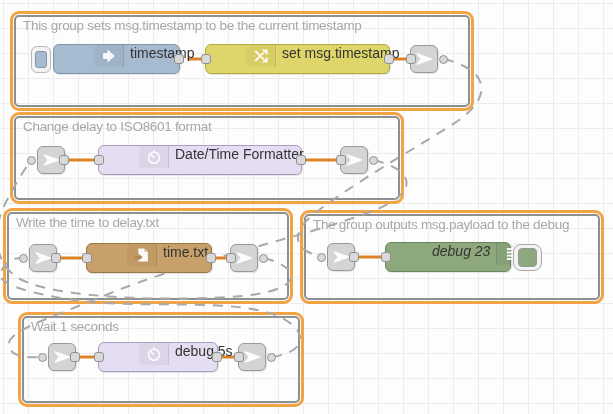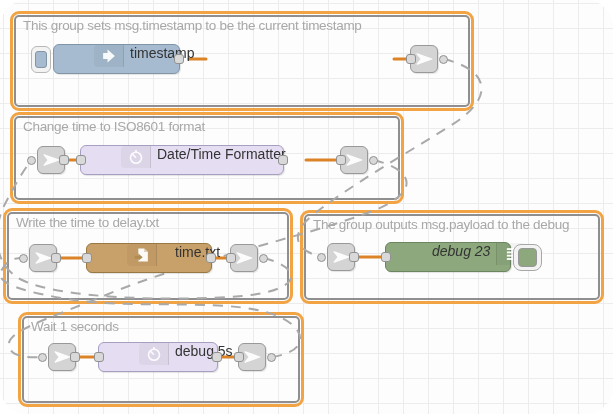--- a/index.html
+++ b/index.html
@@ -1,20 +1,20 @@
 <!DOCTYPE html>
 <html><head>
 <meta charset="utf-8">
 <style>
   html,body{margin:0;padding:0;background:#fff;font-family:"Liberation Sans","DejaVu Sans",sans-serif;}
   #canvas{
     position:relative;width:613px;height:414px;overflow:hidden;background-color:#fdfdfd;
     background-image:linear-gradient(#ececec 1px,transparent 1px),
                      linear-gradient(90deg,#ececec 1px,transparent 1px);
-    background-size:25px 25px;background-position:3px 3px;border-radius:27px;
+    background-size:25px 25px;background-position:3px 3px;
   }
   
   .group{position:absolute;border:3px solid #f2a444;border-radius:9px;z-index:1;}
   .group-inner{position:absolute;inset:1px;border:2px solid #8f8f8f;border-radius:5px;}
   .group-label{position:absolute;left:10px;top:4px;font-size:13.5px;letter-spacing:-0.3px;
                color:#a8a8a8;white-space:nowrap;}
   
   #wires{position:absolute;left:0;top:0;z-index:2;pointer-events:none;}
   
   .node{position:absolute;height:30px;box-sizing:border-box;border:1.5px solid;border-radius:6px;
@@ -22,21 +22,21 @@
   .icon-box{width:29px;flex:none;display:flex;align-items:center;justify-content:center;
             background:rgba(0,0,0,0.04);}
   .icon-box.left{border-right:1px solid rgba(0,0,0,0.10);border-radius:4px 0 0 4px;}
   .icon-box.right{border-left:1px solid rgba(0,0,0,0.10);border-radius:0 4px 4px 0;}
   .node-label{flex:1;display:flex;align-items:center;justify-content:center;font-size:14px;
               color:#333;white-space:nowrap;padding:0 6px;}
   .node-label.italic{font-style:italic;}
   .n-inject{background:#a6bbcf;border-color:#8295a7;}
   .n-change{background:#dfd66b;border-color:#b3aa3c;}
   .n-lavender{background:#e5def2;border-color:#a79fc2;}
-  .n-file{background:#c8a06a;border-color:#987943;gap:12px;}
+  .n-file{background:#c8a06a;border-color:#987943;}
   .n-debug{background:#8ca87c;border-color:#6b8560;}
   .link-node{position:absolute;width:28px;height:28px;box-sizing:border-box;background:#d4d4d4;
              border:1.5px solid #999;border-radius:6px;display:flex;align-items:center;
              justify-content:center;z-index:3;box-shadow:1px 1px 1px rgba(0,0,0,.10);}
   .port{position:absolute;width:10px;height:10px;background:#d9d9d9;border:1px solid #919191;
         border-radius:3px;box-sizing:border-box;top:calc(50% - 5px);z-index:4;}
   .port.in{left:-5px;} .port.out{right:-5px;}
   .link-circle{position:absolute;width:9px;height:9px;background:#d9d9d9;border:1px solid #919191;
         border-radius:50%;box-sizing:border-box;top:calc(50% - 4.5px);z-index:4;}
   .link-circle.left{left:-11px;} .link-circle.right{right:-11px;}
@@ -57,21 +57,21 @@
 
 <div id="canvas">
 
   <div class="group" style="left:10px;top:11px;width:458px;height:94px">
     <div class="group-inner"></div>
     <div class="group-label">This group sets msg.timestamp to be the current timestamp</div>
   </div>
 
   <div class="group" style="left:10px;top:112px;width:388px;height:86px">
     <div class="group-inner"></div>
-    <div class="group-label">Change time to ISO8601 format</div>
+    <div class="group-label">Change delay to ISO8601 format</div>
   </div>
 
   <div class="group" style="left:3px;top:208px;width:284px;height:90px">
     <div class="group-inner"></div>
     <div class="group-label">Write the time to delay.txt</div>
   </div>
 
   <div class="group" style="left:300px;top:210px;width:298px;height:88px">
     <div class="group-inner"></div>
     <div class="group-label">The group outputs msg.payload to the debug</div>
@@ -111,38 +111,53 @@
   <div class="node n-inject" style="left:53px;top:44px;width:127px">
     <div class="icon-box left">
       <svg class="icon" width="22" height="22" viewBox="0 0 30 30">
         <path d="M7,11 h6 v-5 l10,9 -10,9 v-5 h-6 z" fill="#fff" opacity="0.92"></path>
       </svg>
     </div>
     <div class="node-label">timestamp</div>
     <div class="port out"></div>
   </div>
 
+  <div class="node n-change" style="left:205px;top:44px;width:185px">
+    <div class="port in"></div>
+    <div class="icon-box left">
+      <svg class="icon" width="22" height="22" viewBox="0 0 30 30">
+        <g stroke="#fff" stroke-width="2.6" fill="#fff" opacity="0.92">
+          <path d="M7,22 L19,10" fill="none"></path>
+          <polygon points="16,6 24,6 24,14" stroke="none"></polygon>
+          <path d="M7,8 L19,20" fill="none"></path>
+          <polygon points="24,16 24,24 16,24" stroke="none"></polygon>
+        </g>
+      </svg>
+    </div>
+    <div class="node-label">set msg.timestamp</div>
+    <div class="port out"></div>
+  </div>
 
   <div class="link-node" style="left:410px;top:45px">
     <div class="port in"></div>
     <svg class="icon" width="24" height="24" viewBox="0 0 28 28">
       <path d="M6,8 L23,14 6,20 11,14 z" fill="#fff" stroke="#fff" stroke-width="1.5" stroke-linejoin="round" opacity="0.95"></path>
     </svg>
     <div class="link-circle right"></div>
   </div>
 
   <div class="link-node" style="left:37px;top:146px">
     <div class="link-circle left"></div>
     <svg class="icon" width="24" height="24" viewBox="0 0 28 28">
       <path d="M6,8 L23,14 6,20 11,14 z" fill="#fff" stroke="#fff" stroke-width="1.5" stroke-linejoin="round" opacity="0.95"></path>
     </svg>
     <div class="port out"></div>
   </div>
 
-  <div class="node n-lavender" style="left:80px;top:145px;width:204px">
+  <div class="node n-lavender" style="left:98px;top:145px;width:204px">
     <div class="port in"></div>
     <div class="icon-box left">
       <svg class="icon" width="22" height="22" viewBox="0 0 30 30">
         <g stroke="#fff" stroke-width="2.2" fill="none" opacity="0.9">
           <circle cx="15" cy="16" r="7.5"></circle>
           <path d="M15,16 L10.5,11.5"></path>
           <path d="M15,8.5 L15,5.5"></path>
         </g>
       </svg>
     </div>

